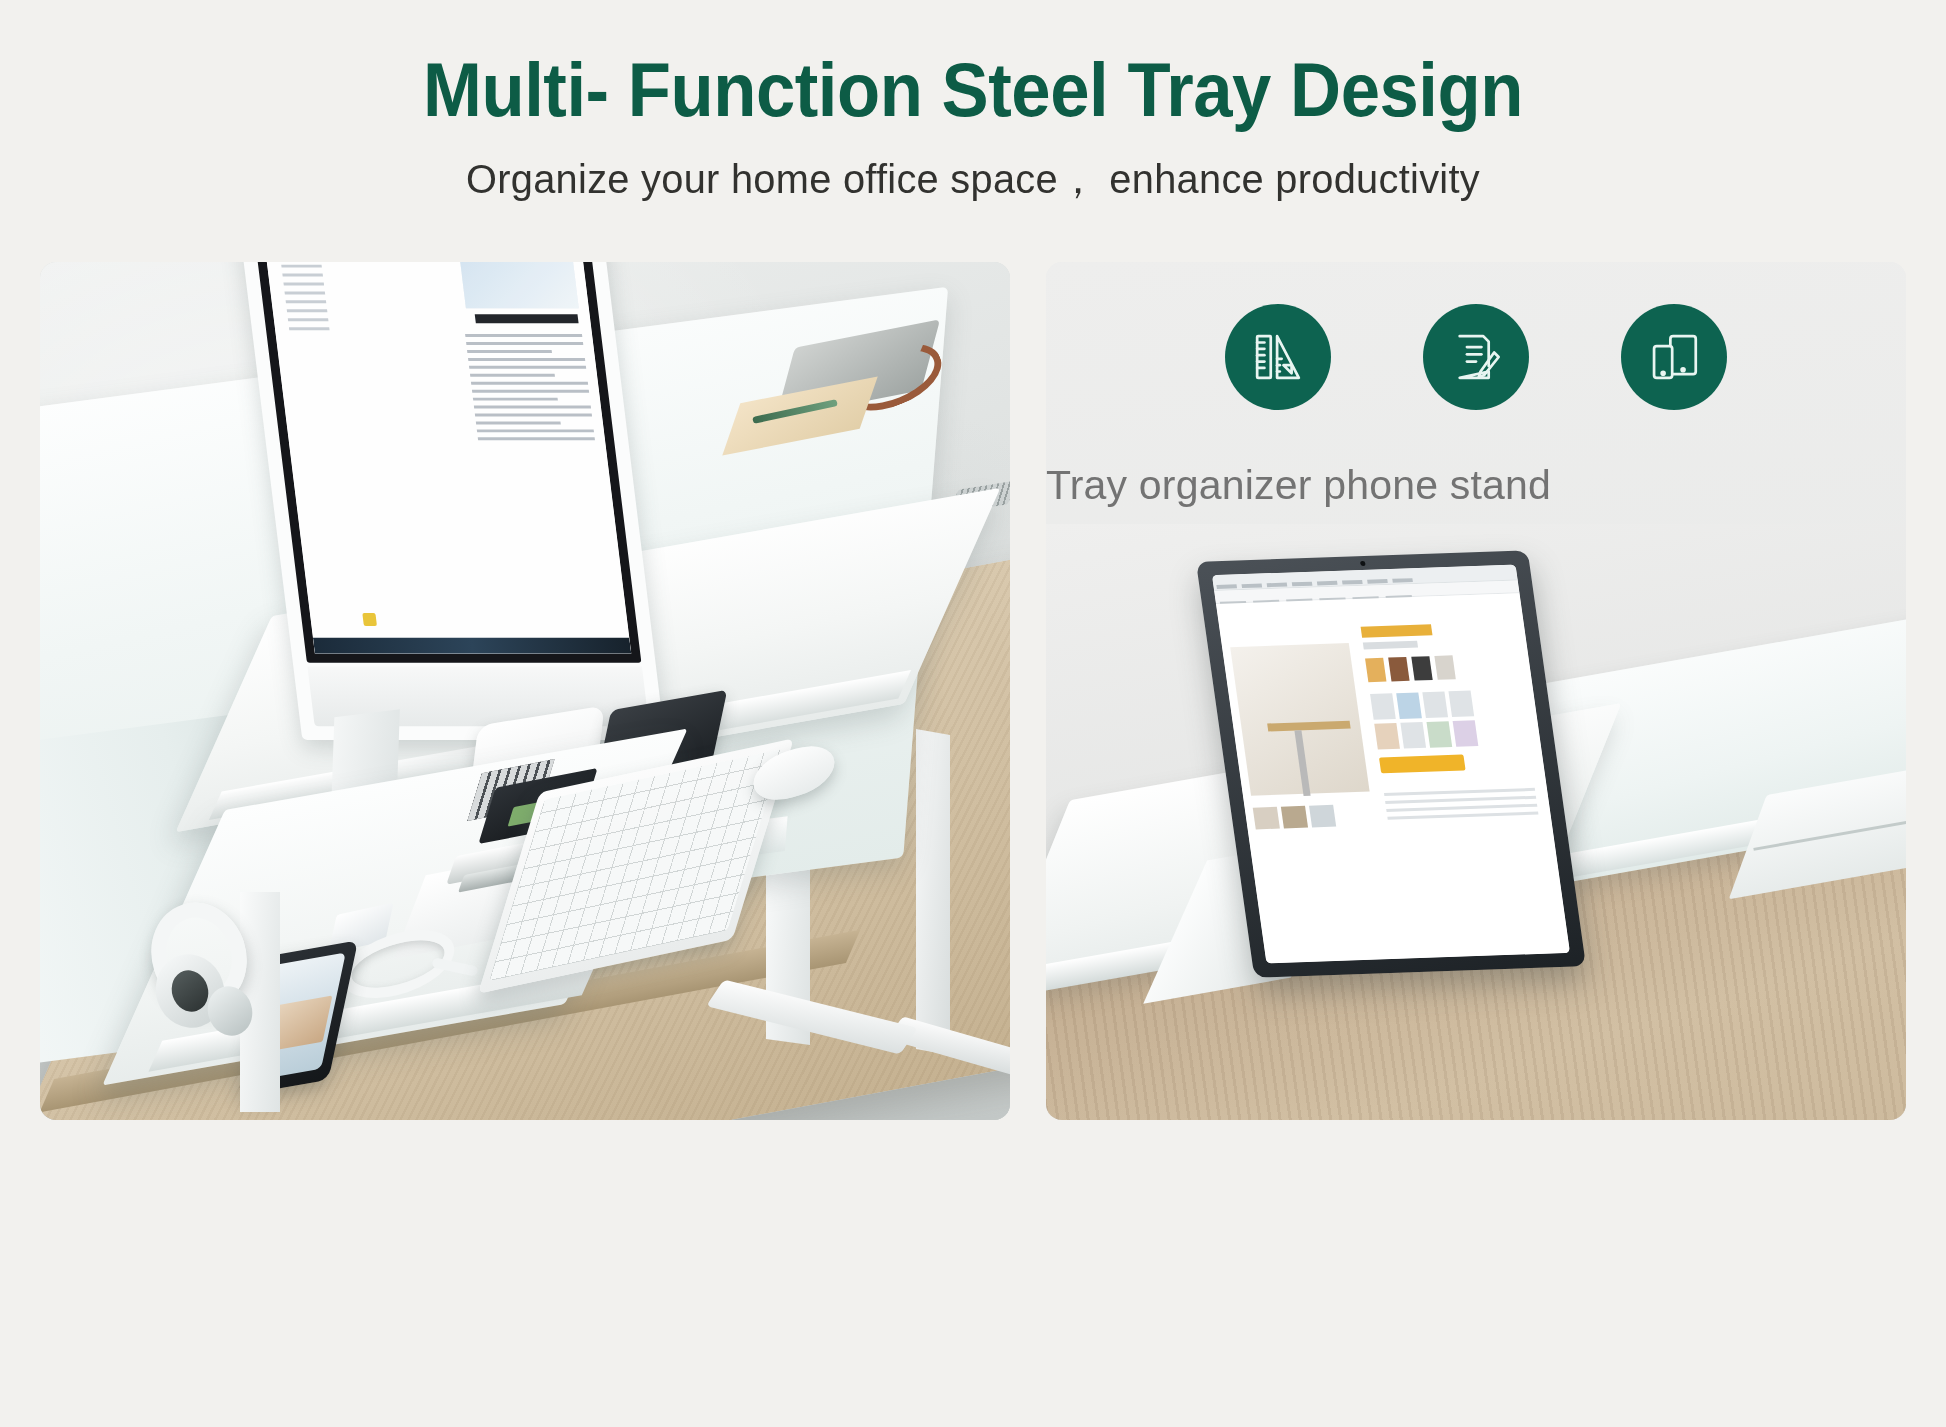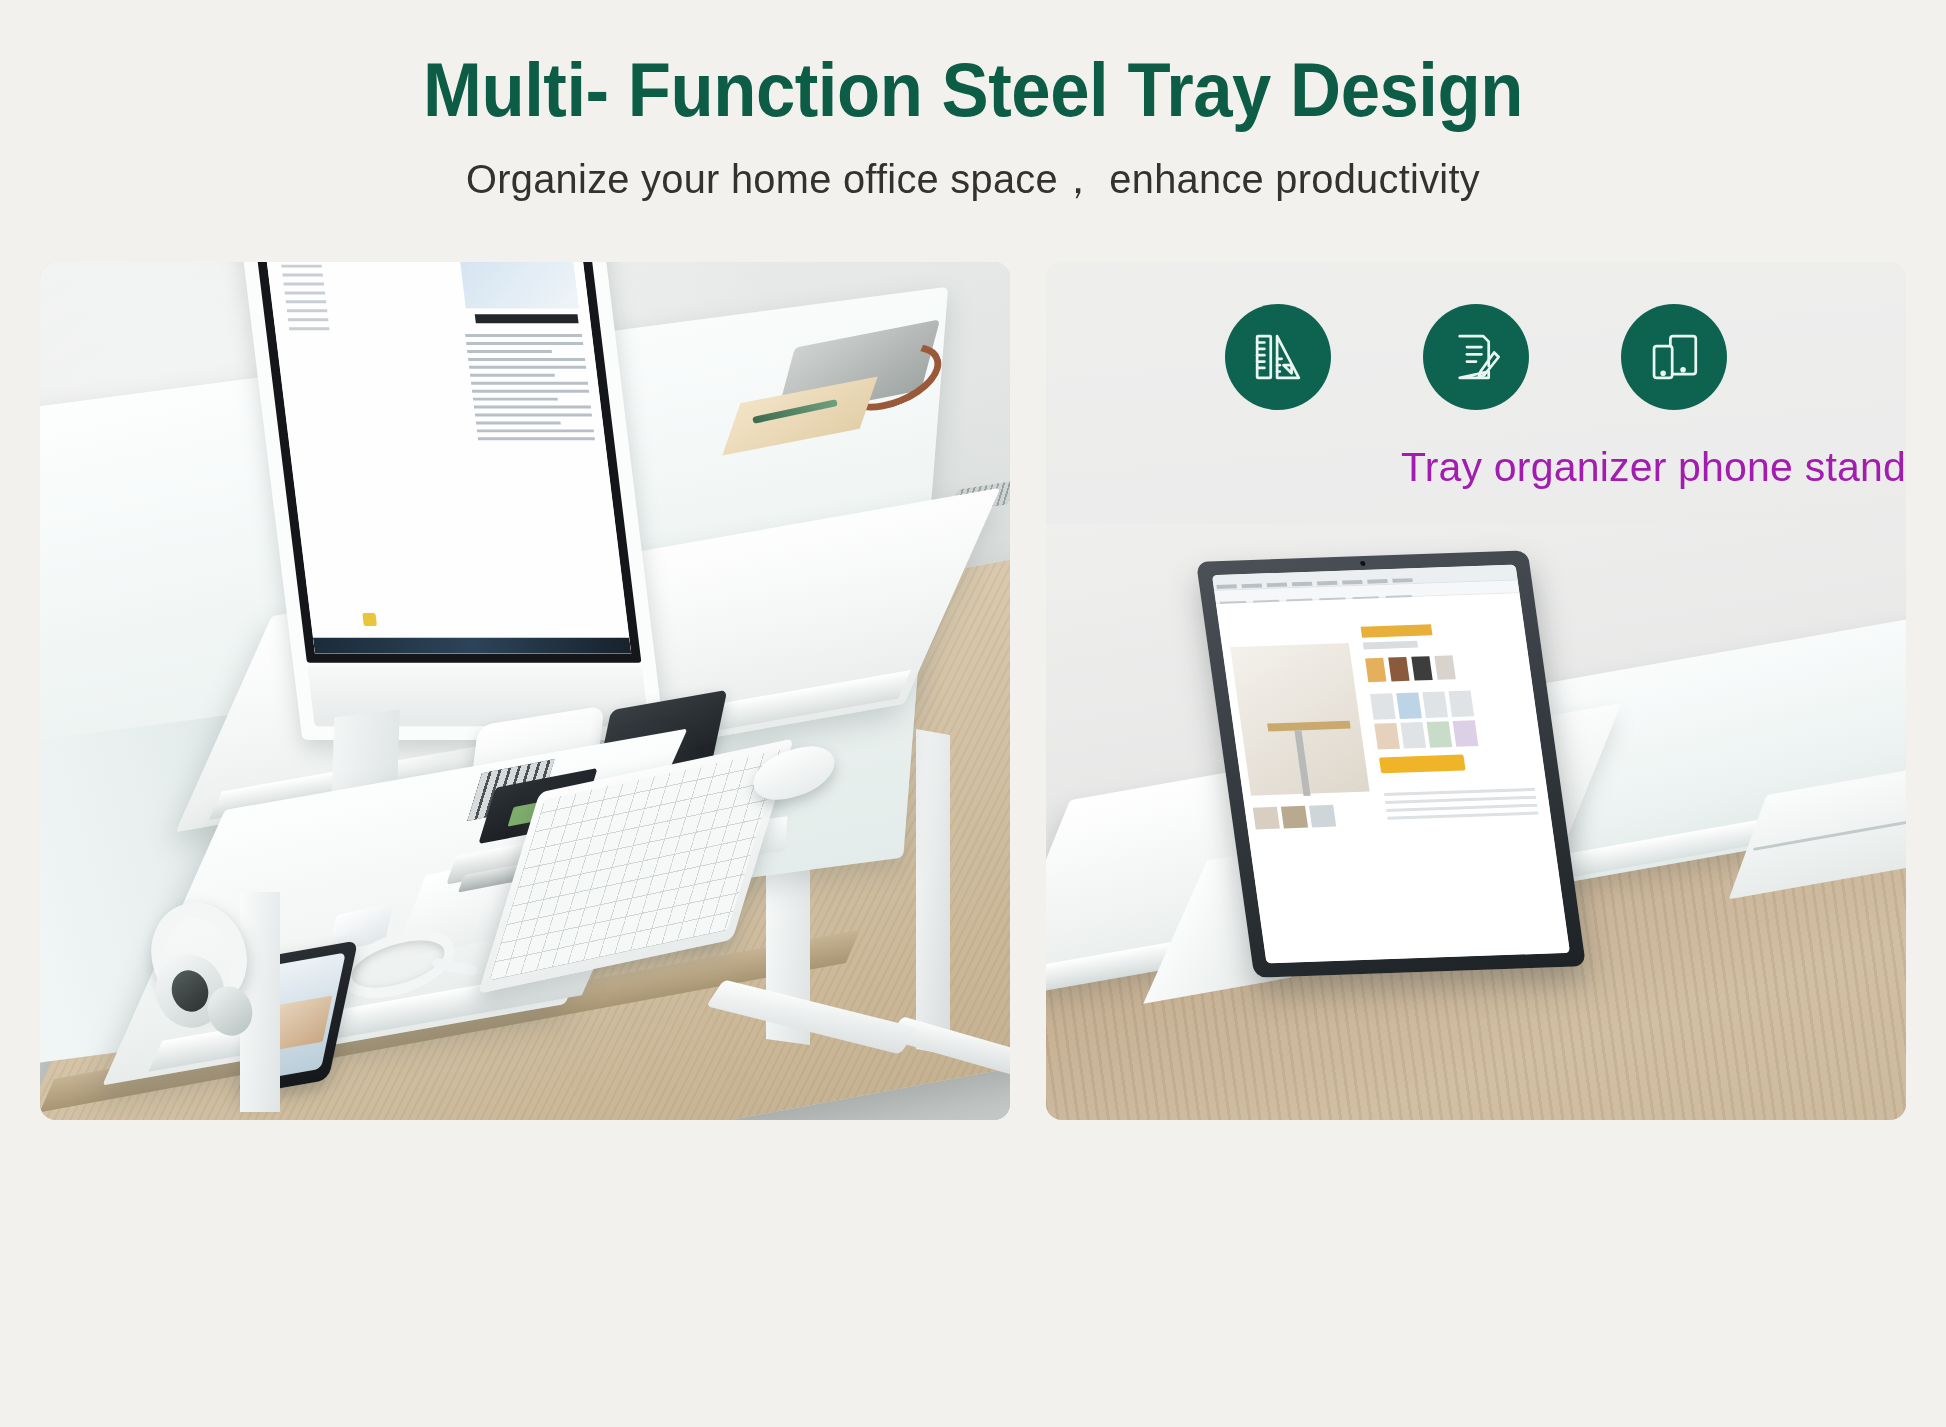--- a/index.html
+++ b/index.html
@@ -451,23 +451,23 @@
     position:absolute; top:42px; left:0; width:100%;
     display:flex; justify-content:center; gap:92px;
   }
   .icon-circle {
     width:106px; height:106px; border-radius:50%;
     background:#0d6350;
     display:flex; align-items:center; justify-content:center;
   }
   .icon-circle svg { width:58px; height:58px; }
   #feature-caption {
-    position:absolute; top:182px; left:0; width:100%;
-    text-align:right;
-    font-size:41px; color:#a21caf; font-weight:300;
+    position:absolute; top:200px; left:0; width:100%;
+    text-align:left;
+    font-size:41px; color:#737373; font-weight:300;
     letter-spacing:0.2px;
   }
 
   
   .rp-photo { position:absolute; left:0; top:262px; width:100%; height:596px; overflow:hidden; }
   .rp-wall {
     position:absolute; inset:0;
     background:linear-gradient(170deg,#efefee,#e3e4e3 60%,#dcdddc);
   }
   .rp-deskwood {

